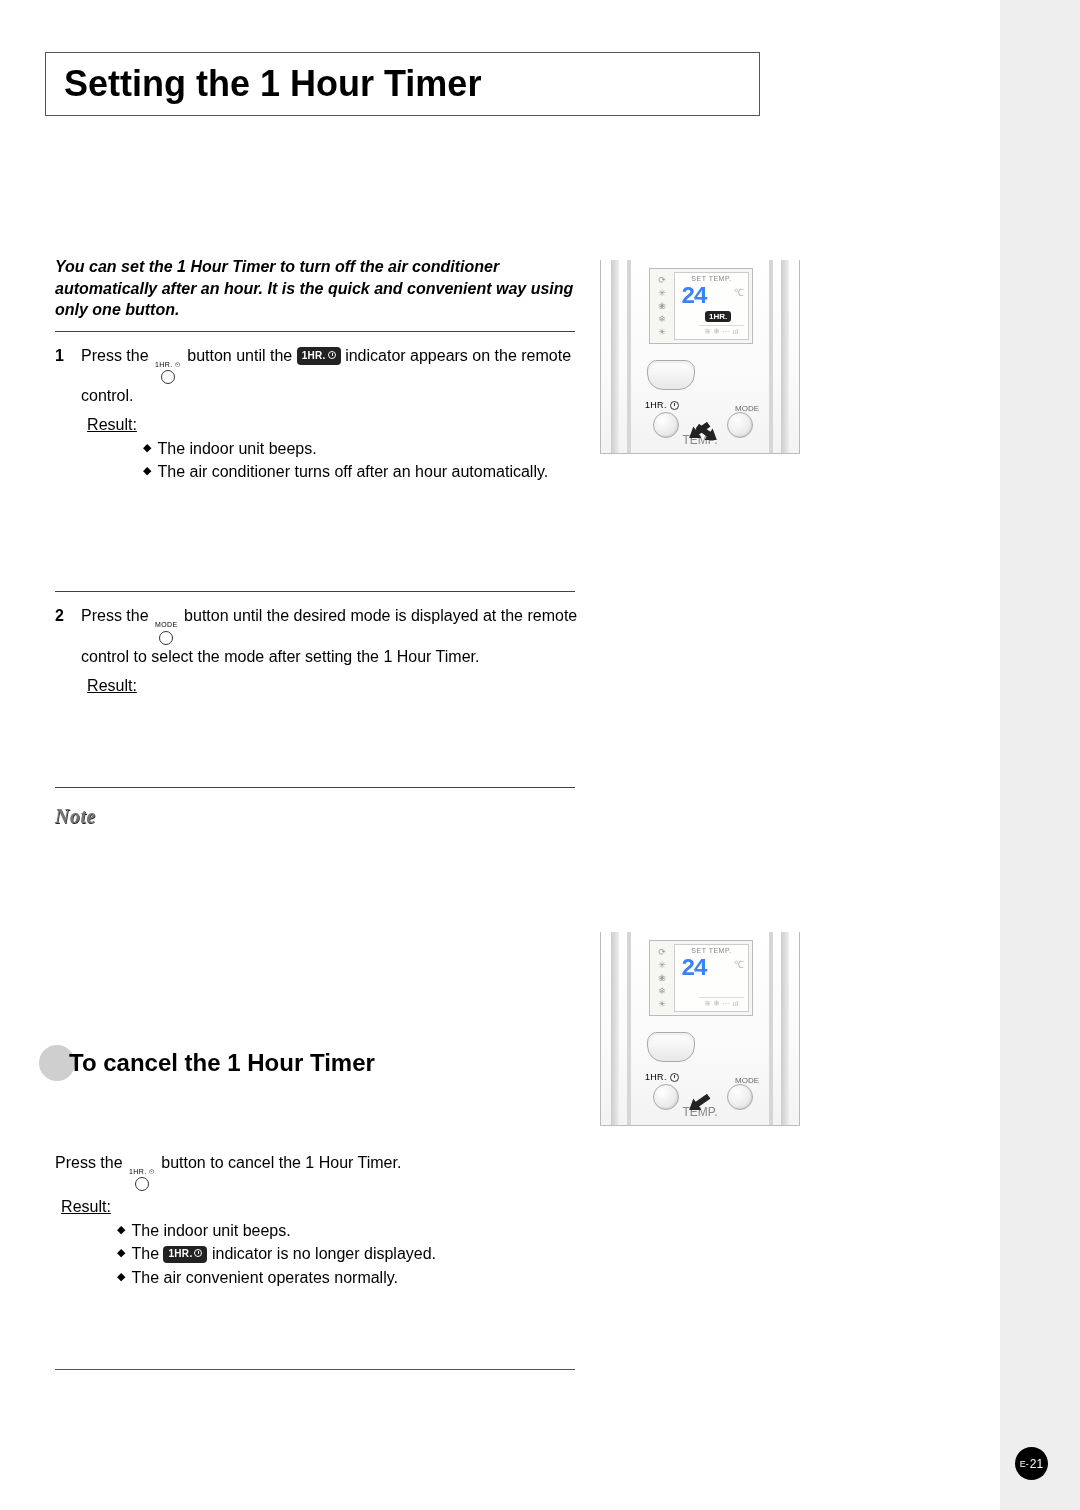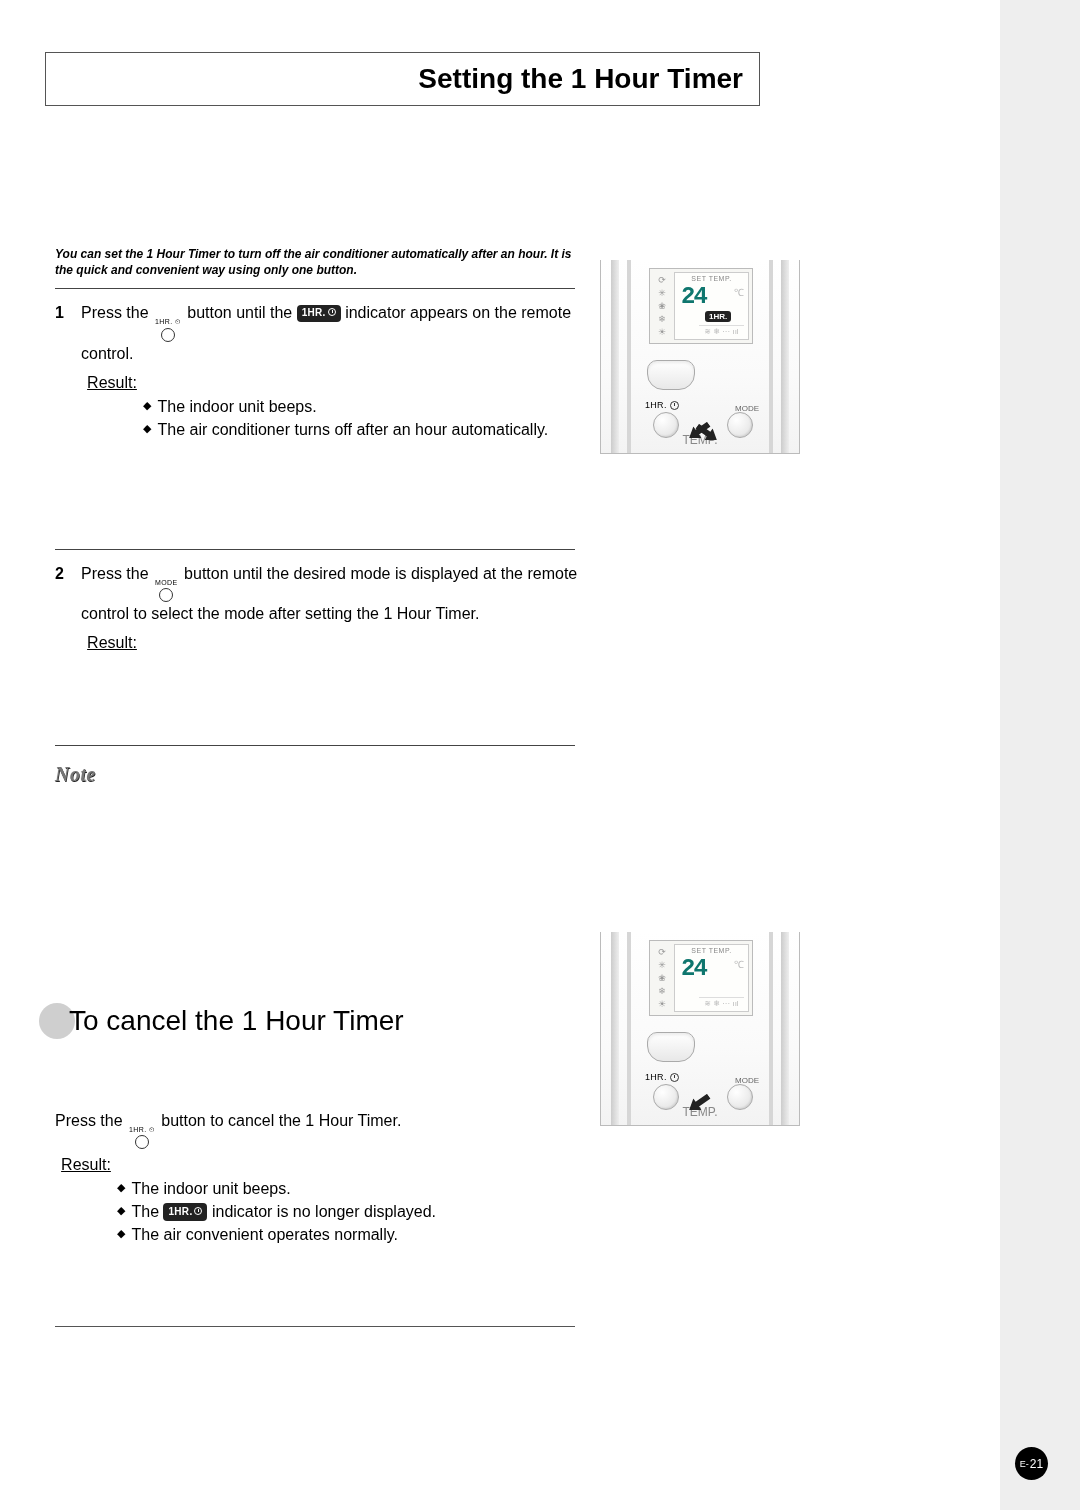--- a/index.html
+++ b/index.html
@@ -1,22 +1,22 @@
 <!DOCTYPE html>
 <html><head>
 <meta charset="utf-8">
 <style>
   * { box-sizing: border-box; margin: 0; padding: 0; }
   html, body { width: 1080px; height: 1510px; background: #fff; font-family: Arial, Helvetica, sans-serif; color: #000; }
   .page { position: relative; width: 1080px; height: 1510px; }
   .side-tab { position: absolute; right: 0; top: 0; width: 80px; height: 1510px; background: #eee; }
   .content { position: absolute; left: 45px; top: 52px; width: 990px; }
   .title-box { border: 1.5px solid #555; padding: 10px 16px 10px 18px; margin-bottom: 140px; width: 715px; }
-  .title-box h1 { font-size: 28px; font-weight: bold; text-align: right; }
-  .intro { font-style: italic; font-weight: bold; font-size: 12px; width: 530px; margin-left: 10px; line-height: 1.35; }
+  .title-box h1 { font-size: 36px; font-weight: bold; }
+  .intro { font-style: italic; font-weight: bold; font-size: 16px; width: 530px; margin-left: 10px; line-height: 1.35; }
   .divider { height: 1px; background: #444; margin: 10px 0 12px 0; width: 520px; margin-left: 10px; }
   .step { display: flex; margin-left: 10px; width: 530px; font-size: 16px; line-height: 1.45; }
   .step-num { font-weight: bold; width: 26px; flex: none; }
   .step-body { flex: 1; }
   .icon-btn { display: inline-flex; flex-direction: column; align-items: center; vertical-align: -6px; margin: 0 2px; }
   .icon-btn .lbl { font-size: 7px; letter-spacing: 0.4px; }
   .icon-btn .circ { width: 14px; height: 14px; border: 1.4px solid #333; border-radius: 50%; }
   .ind-pill { display: inline-block; background: #222; color: #fff; font-size: 10px; font-weight: bold; padding: 1.5px 5px; border-radius: 4px; vertical-align: 2px; letter-spacing: 0.3px; }
   .ind-pill .clock { display:inline-block; width:8px; height:8px; border:1px solid #fff; border-radius:50%; margin-left:2px; position:relative; vertical-align:0; }
   .ind-pill .clock::after { content:""; position:absolute; left:3px; top:1px; width:1px; height:3px; background:#fff; }
@@ -25,41 +25,41 @@
   .bullets { flex: 1; margin-top: 24px; }
   .bullet { display: flex; }
   .bullet::before { content: "◆"; font-size: 11px; margin-right: 6px; margin-top: 3px; }
   .bullet.nodiamond::before { content: ""; margin-right: 0; }
   .step-gap { height: 98px; }
   .note-row { display: flex; margin-left: 10px; width: 520px; margin-top: 14px; font-size: 20px; line-height: 1.4; }
   .note-label { width: 82px; flex: none; font-style: italic; font-family: "Times New Roman", serif; font-weight: bold; color: #777; text-shadow: 0.5px 0.5px 0 #222, -0.5px -0.5px 0 #eee; letter-spacing: 0.5px; }
   .section-gap { height: 215px; }
   .sub-title { display: flex; align-items: center; margin-left: -6px; }
   .sub-title .dot { width: 36px; height: 36px; background: #cfcfcf; border-radius: 50%; margin-right: -6px; }
-  .sub-title h2 { font-size: 28px; font-weight: normal; position: relative; z-index: 1; }
+  .sub-title h2 { font-size: 24px; font-weight: bold; position: relative; z-index: 1; }
   .cancel-block { margin-top: 70px; margin-left: 10px; width: 530px; font-size: 16px; line-height: 1.45; }
   .cancel-block .press-line { margin-left: 0; }
   .cancel-block .result-row { margin-top: 4px; }
   .end-divider { height: 1px; background: #555; width: 520px; margin-left: 10px; margin-top: 80px; }
   
   .remote { position: absolute; width: 200px; }
   .remote.r1 { left: 600px; top: 260px; }
   .remote.r2 { left: 600px; top: 932px; }
   .remote-shell { position: relative; width: 200px; height: 194px; border: 1px solid #bbb; border-top: none; background: linear-gradient(180deg,#fff 0%, #fafafa 60%, #f3f3f3 100%); }
   .remote-shell::before, .remote-shell::after { content:""; position:absolute; top:0; bottom:0; width:8px; background: linear-gradient(90deg,#ccc,#eee); }
   .remote-shell::before { left: 10px; }
   .remote-shell::after { right: 10px; }
   .remote-shell .edge-l, .remote-shell .edge-r { position:absolute; top:0; bottom:0; width:4px; background:#d6d6d6; }
   .remote-shell .edge-l { left: 26px; }
   .remote-shell .edge-r { right: 26px; }
   .lcd { position: absolute; left: 48px; top: 8px; right: 46px; height: 76px; border: 1px solid #bbb; background: #f6f6f3; }
   .lcd .mode-icons { position:absolute; left:4px; top:4px; bottom:4px; width:16px; display:flex; flex-direction:column; justify-content:space-around; font-size:9px; color:#999; text-align:center; }
   .lcd .content-side { position:absolute; left:24px; top:3px; right:3px; bottom:3px; border:1px solid #ccc; background:#fefefc; }
   .settemp-lbl { position:absolute; top:2px; left:0; right:0; text-align:center; font-size:7px; color:#888; letter-spacing:0.5px; }
-  .temp-digits { position:absolute; top:10px; left:6px; font-family: "Courier New", monospace; font-size:24px; font-weight:bold; color:#0f766e; letter-spacing:-2px; }
+  .temp-digits { position:absolute; top:10px; left:6px; font-family: "Courier New", monospace; font-size:24px; font-weight:bold; color:#3b82f6; letter-spacing:-2px; }
   .temp-c { position:absolute; top:12px; right:4px; font-size:10px; color:#bbb; }
   .lcd .hr-pill { position:absolute; top:38px; left:30px; background:#222; color:#fff; font-size:8px; font-weight:bold; padding:1px 4px; border-radius:3px; }
   .lcd .air-icons { position:absolute; bottom:2px; left:24px; right:4px; height:12px; border-top:1px solid #ddd; font-size:8px; color:#bbb; text-align:center; padding-top:1px; }
   .btn-area { position:absolute; left:40px; right:40px; top:94px; bottom:2px; }
   .big-btn { position:absolute; left:6px; top:6px; width:48px; height:30px; border:1.3px solid #aaa; border-radius:10px 10px 16px 16px; background: linear-gradient(180deg,#fff,#e8e8e8); box-shadow: inset 0 2px 3px rgba(0,0,0,0.08); }
   .hr-label-area { position:absolute; left:4px; top:46px; font-size:9px; letter-spacing:0.3px; display:flex; align-items:center; }
   .hr-label-area .clock-o { width:9px; height:9px; border:1px solid #333; border-radius:50%; margin-left:3px; position:relative; }
   .hr-label-area .clock-o::after { content:""; position:absolute; left:3px; top:1px; width:1px; height:3px; background:#333; }
   .small-btn { position:absolute; width:26px; height:26px; border:1.3px solid #aaa; border-radius:50%; background:radial-gradient(circle at 35% 30%, #fff, #e5e5e5 80%); box-shadow: inset -1px -1px 2px rgba(0,0,0,0.1); }
   .small-btn.b1hr { left:12px; top:58px; }

